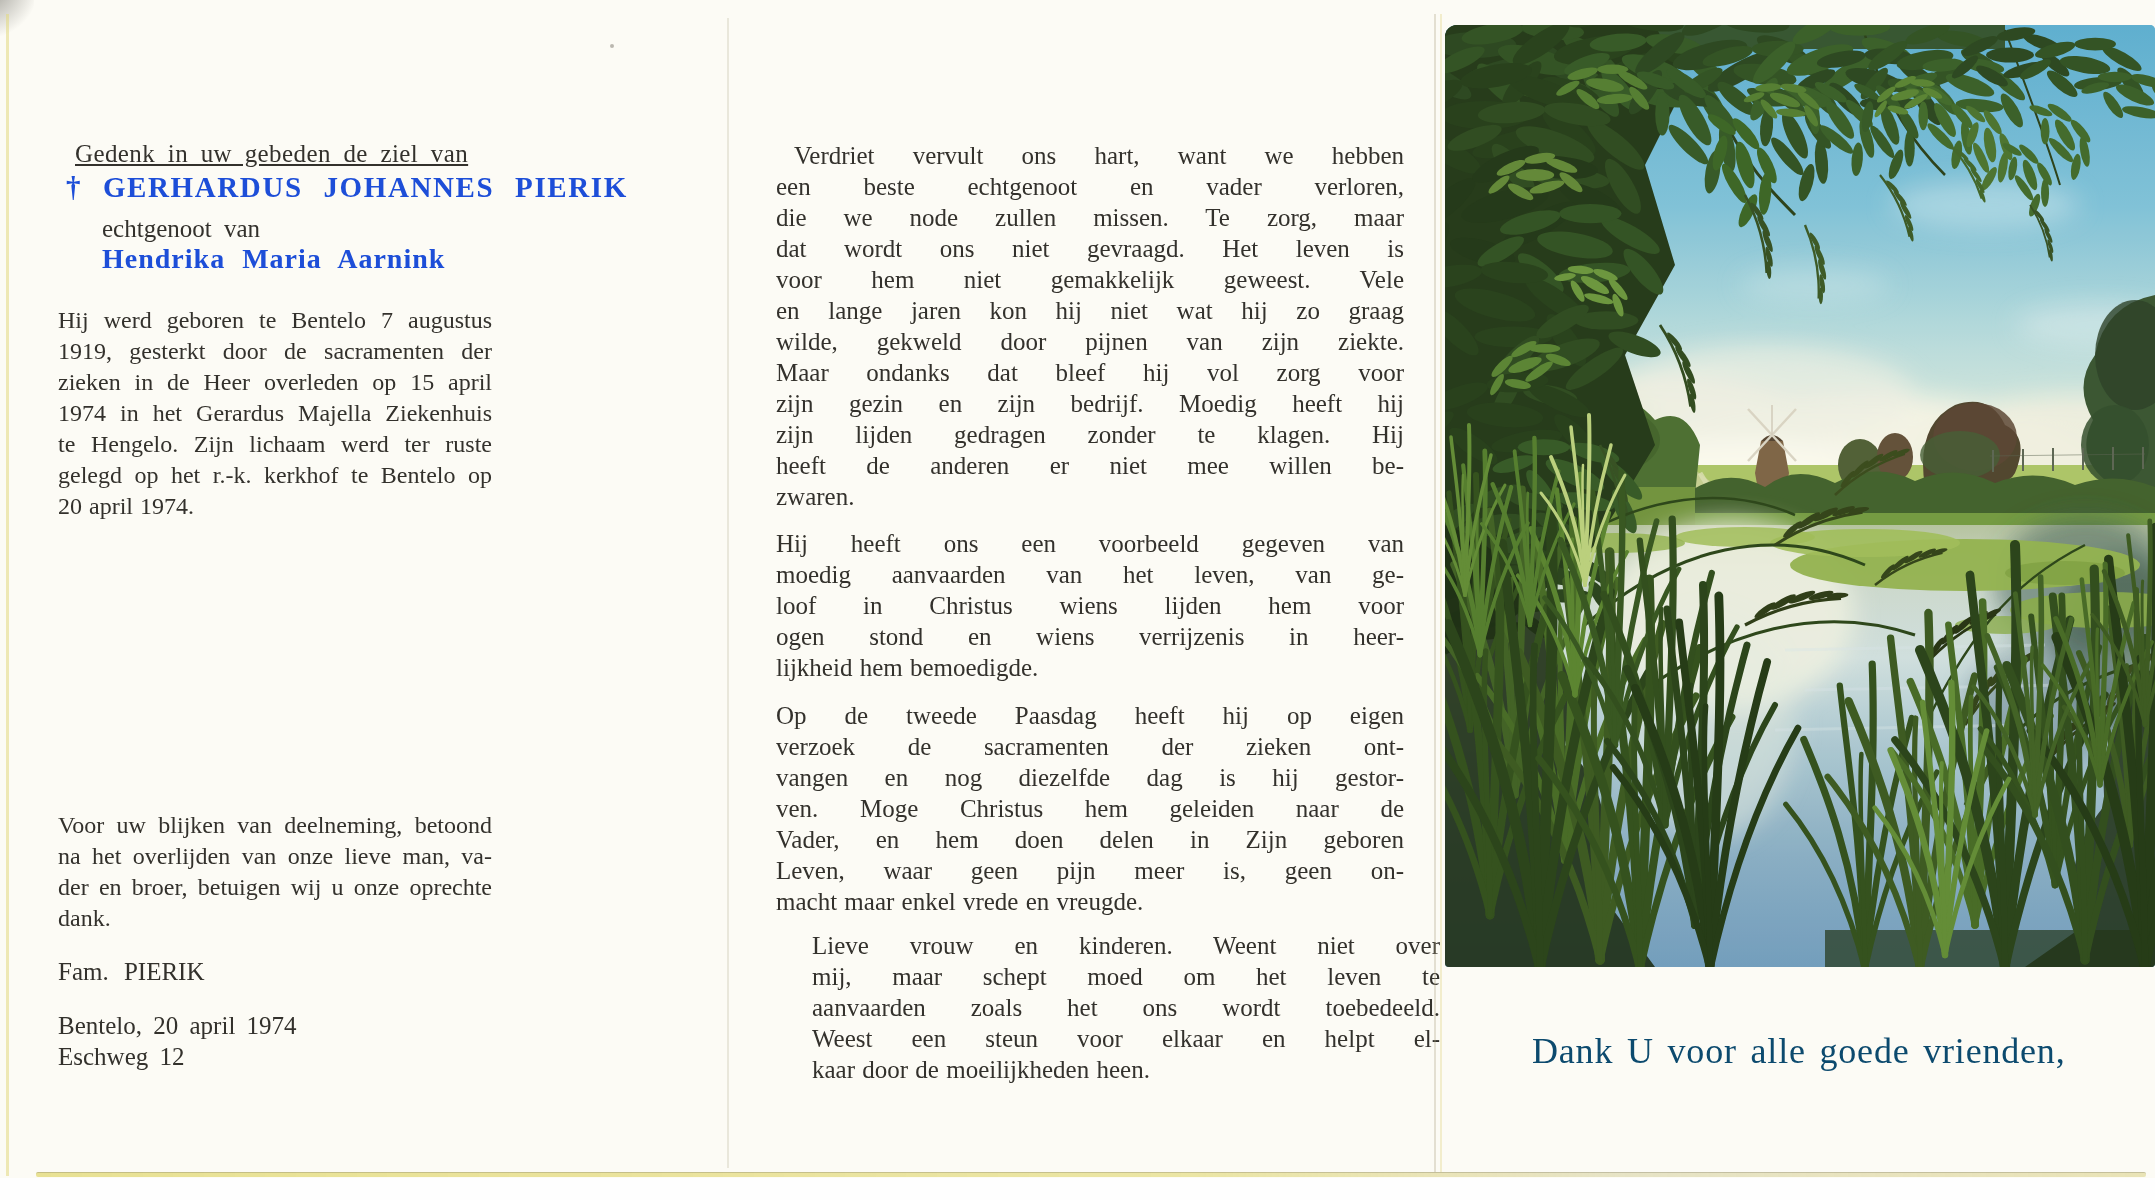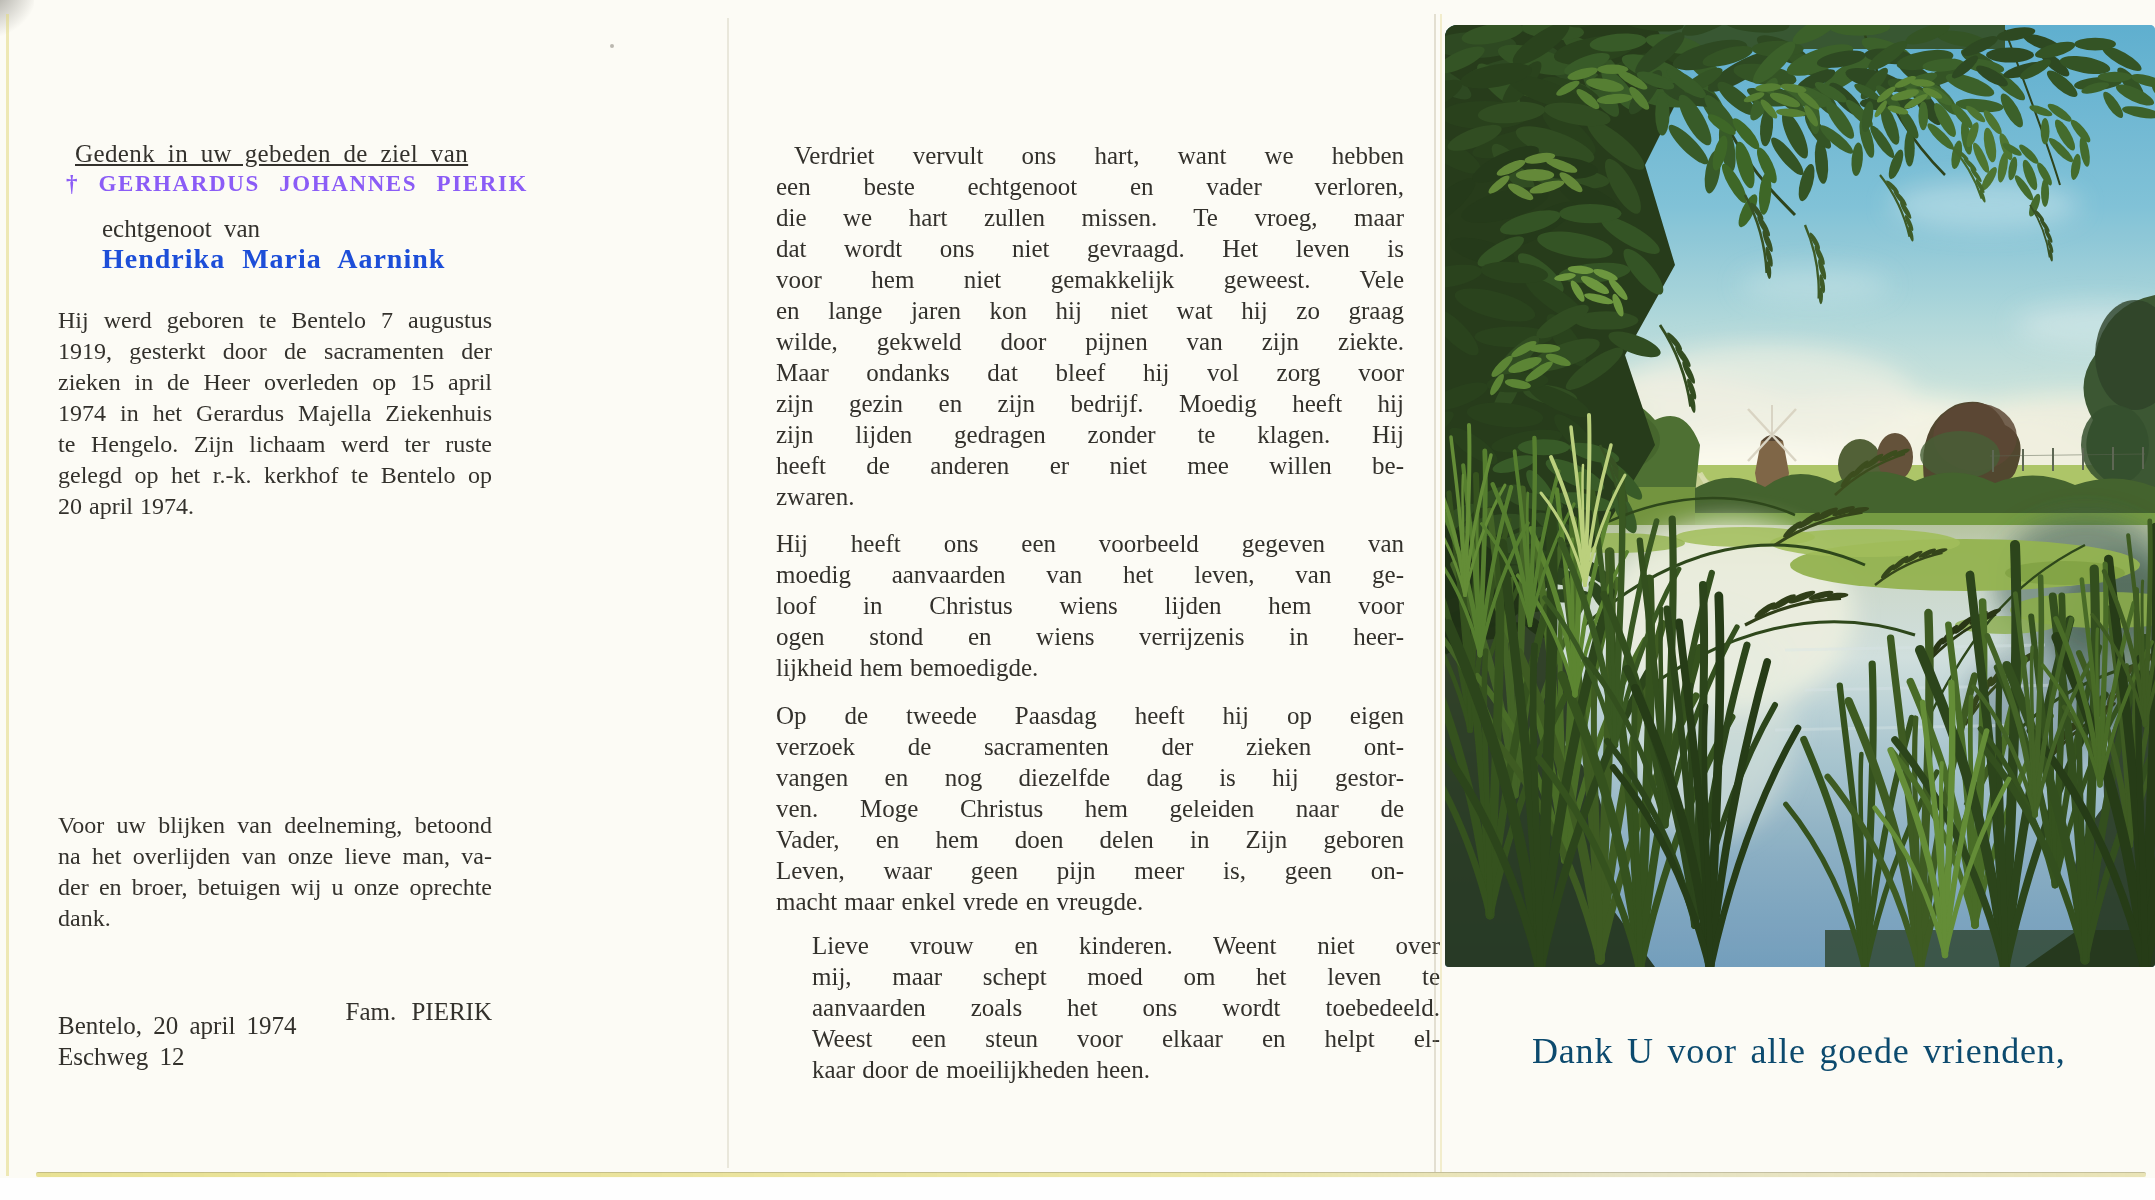--- a/index.html
+++ b/index.html
@@ -16,37 +16,37 @@
   .corner-smudge{position:absolute;left:-14px;top:-14px;width:48px;height:58px;
     background:radial-gradient(circle at 0 0, rgba(70,68,60,.55), rgba(70,68,60,0) 70%);}
   .crease-1{position:absolute;left:727px;top:18px;width:2px;height:1150px;background:rgba(168,158,126,.22);}
   .crease-2{position:absolute;left:1434px;top:14px;width:2px;height:1158px;background:rgba(168,158,126,.30);}
   .crease-2b{position:absolute;left:1440px;top:14px;width:2px;height:1158px;background:rgba(224,212,128,.35);}
   .speck{position:absolute;border-radius:50%;background:#8d8b80;opacity:.6;}
 
   
   .tblock{position:absolute;white-space:nowrap;}
   .intro-line{left:75px;top:140px;font-size:25px;word-spacing:6px;letter-spacing:.4px;text-decoration:underline;}
-  .name-line{left:66px;top:171px;font-size:23px;font-weight:bold;letter-spacing:1.6px;word-spacing:12px;color:#8b5cf6;}
+  .name-line{left:66px;top:171px;font-size:29px;font-weight:bold;letter-spacing:1.6px;word-spacing:12px;color:#1d4ed8;}
   .spouse-label{left:102px;top:215px;font-size:25px;word-spacing:6px;}
   .spouse-name{left:102px;top:243px;font-size:28px;font-weight:bold;letter-spacing:1px;word-spacing:9px;color:#1d4ed8;}
 
   .para{position:absolute;font-size:24px;}
   .para .jline{line-height:31px;height:31px;text-align:justify;text-align-last:justify;word-spacing:1px;}
   .para .jline.last{text-align-last:left;}
   .bio{left:58px;top:305px;width:434px;}
   .thanks{left:58px;top:810px;width:434px;}
   .mid{left:776px;width:628px;font-size:25px;}
   .mp1{top:140px;}
   .mp1 .jline:first-child{text-indent:18px;}
   .mp2{top:528px;}
   .mp3{top:700px;}
   .mp4{top:930px;margin-left:36px;}
 
-  .signature{left:58px;top:958px;width:434px;text-align:right;font-size:25px;word-spacing:9px;margin-top:40px;}
+  .signature{left:58px;top:958px;width:434px;text-align:left;font-size:25px;word-spacing:9px;}
   .place-date{left:58px;top:1012px;font-size:25px;word-spacing:5px;}
   .address{left:58px;top:1043px;font-size:25px;word-spacing:5px;}
 
   
   .photo{position:absolute;left:1445px;top:25px;width:710px;height:942px;
          border-radius:12px 5px 4px 4px;overflow:hidden;background:#79b7d2;}
   .photo svg{display:block;width:710px;height:942px;}
 
   .caption{position:absolute;left:1532px;top:1028px;font-size:36px;letter-spacing:.8px;word-spacing:4px;
            color:#0c4a6e;line-height:47px;white-space:nowrap;}
@@ -79,21 +79,21 @@
         </div>
       <div class="tblock signature">Fam. PIERIK</div>
       <div class="tblock place-date">Bentelo, 20 april 1974</div>
       <div class="tblock address">Eschweg 12</div>
     </div>
 
     <div>
       <div class="para mid mp1">
           <div class="jline">Verdriet vervult ons hart, want we hebben</div>
           <div class="jline">een beste echtgenoot en vader verloren,</div>
-          <div class="jline">die we hart zullen missen. Te vroeg, maar</div>
+          <div class="jline">die we node zullen missen. Te zorg, maar</div>
           <div class="jline">dat wordt ons niet gevraagd. Het leven is</div>
           <div class="jline">voor hem niet gemakkelijk geweest. Vele</div>
           <div class="jline">en lange jaren kon hij niet wat hij zo graag</div>
           <div class="jline">wilde, gekweld door pijnen van zijn ziekte.</div>
           <div class="jline">Maar ondanks dat bleef hij vol zorg voor</div>
           <div class="jline">zijn gezin en zijn bedrijf. Moedig heeft hij</div>
           <div class="jline">zijn lijden gedragen zonder te klagen. Hij</div>
           <div class="jline">heeft de anderen er niet mee willen be-</div>
           <div class="jline last">zwaren.</div>
         </div>

